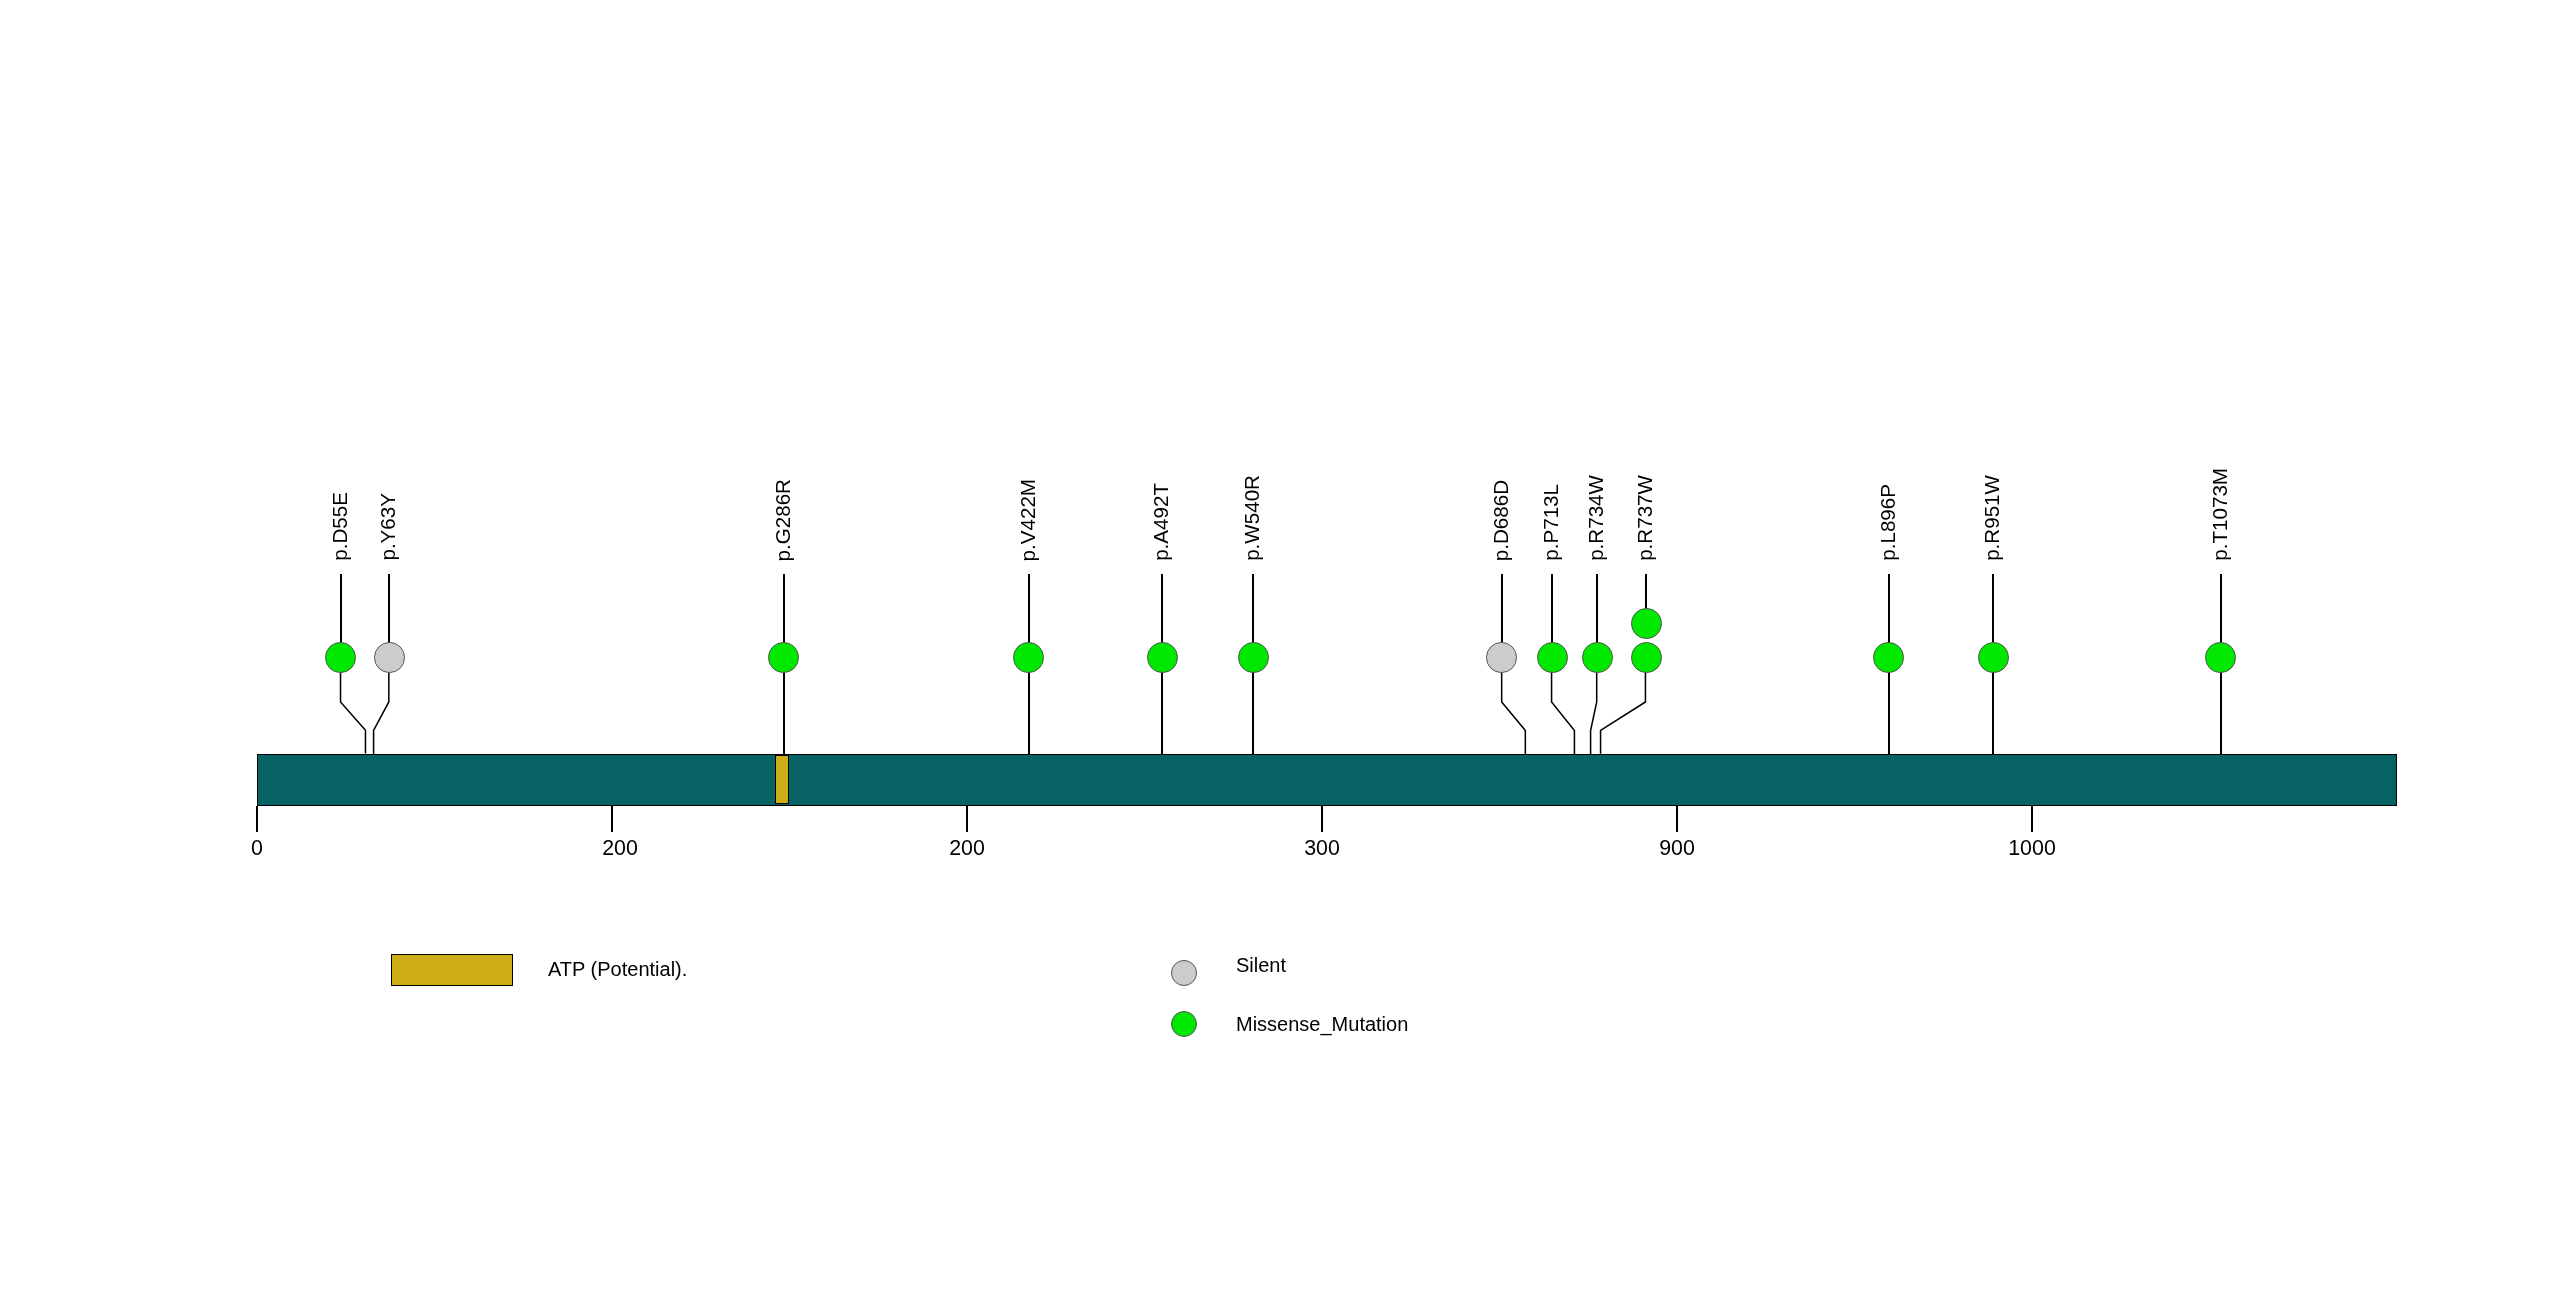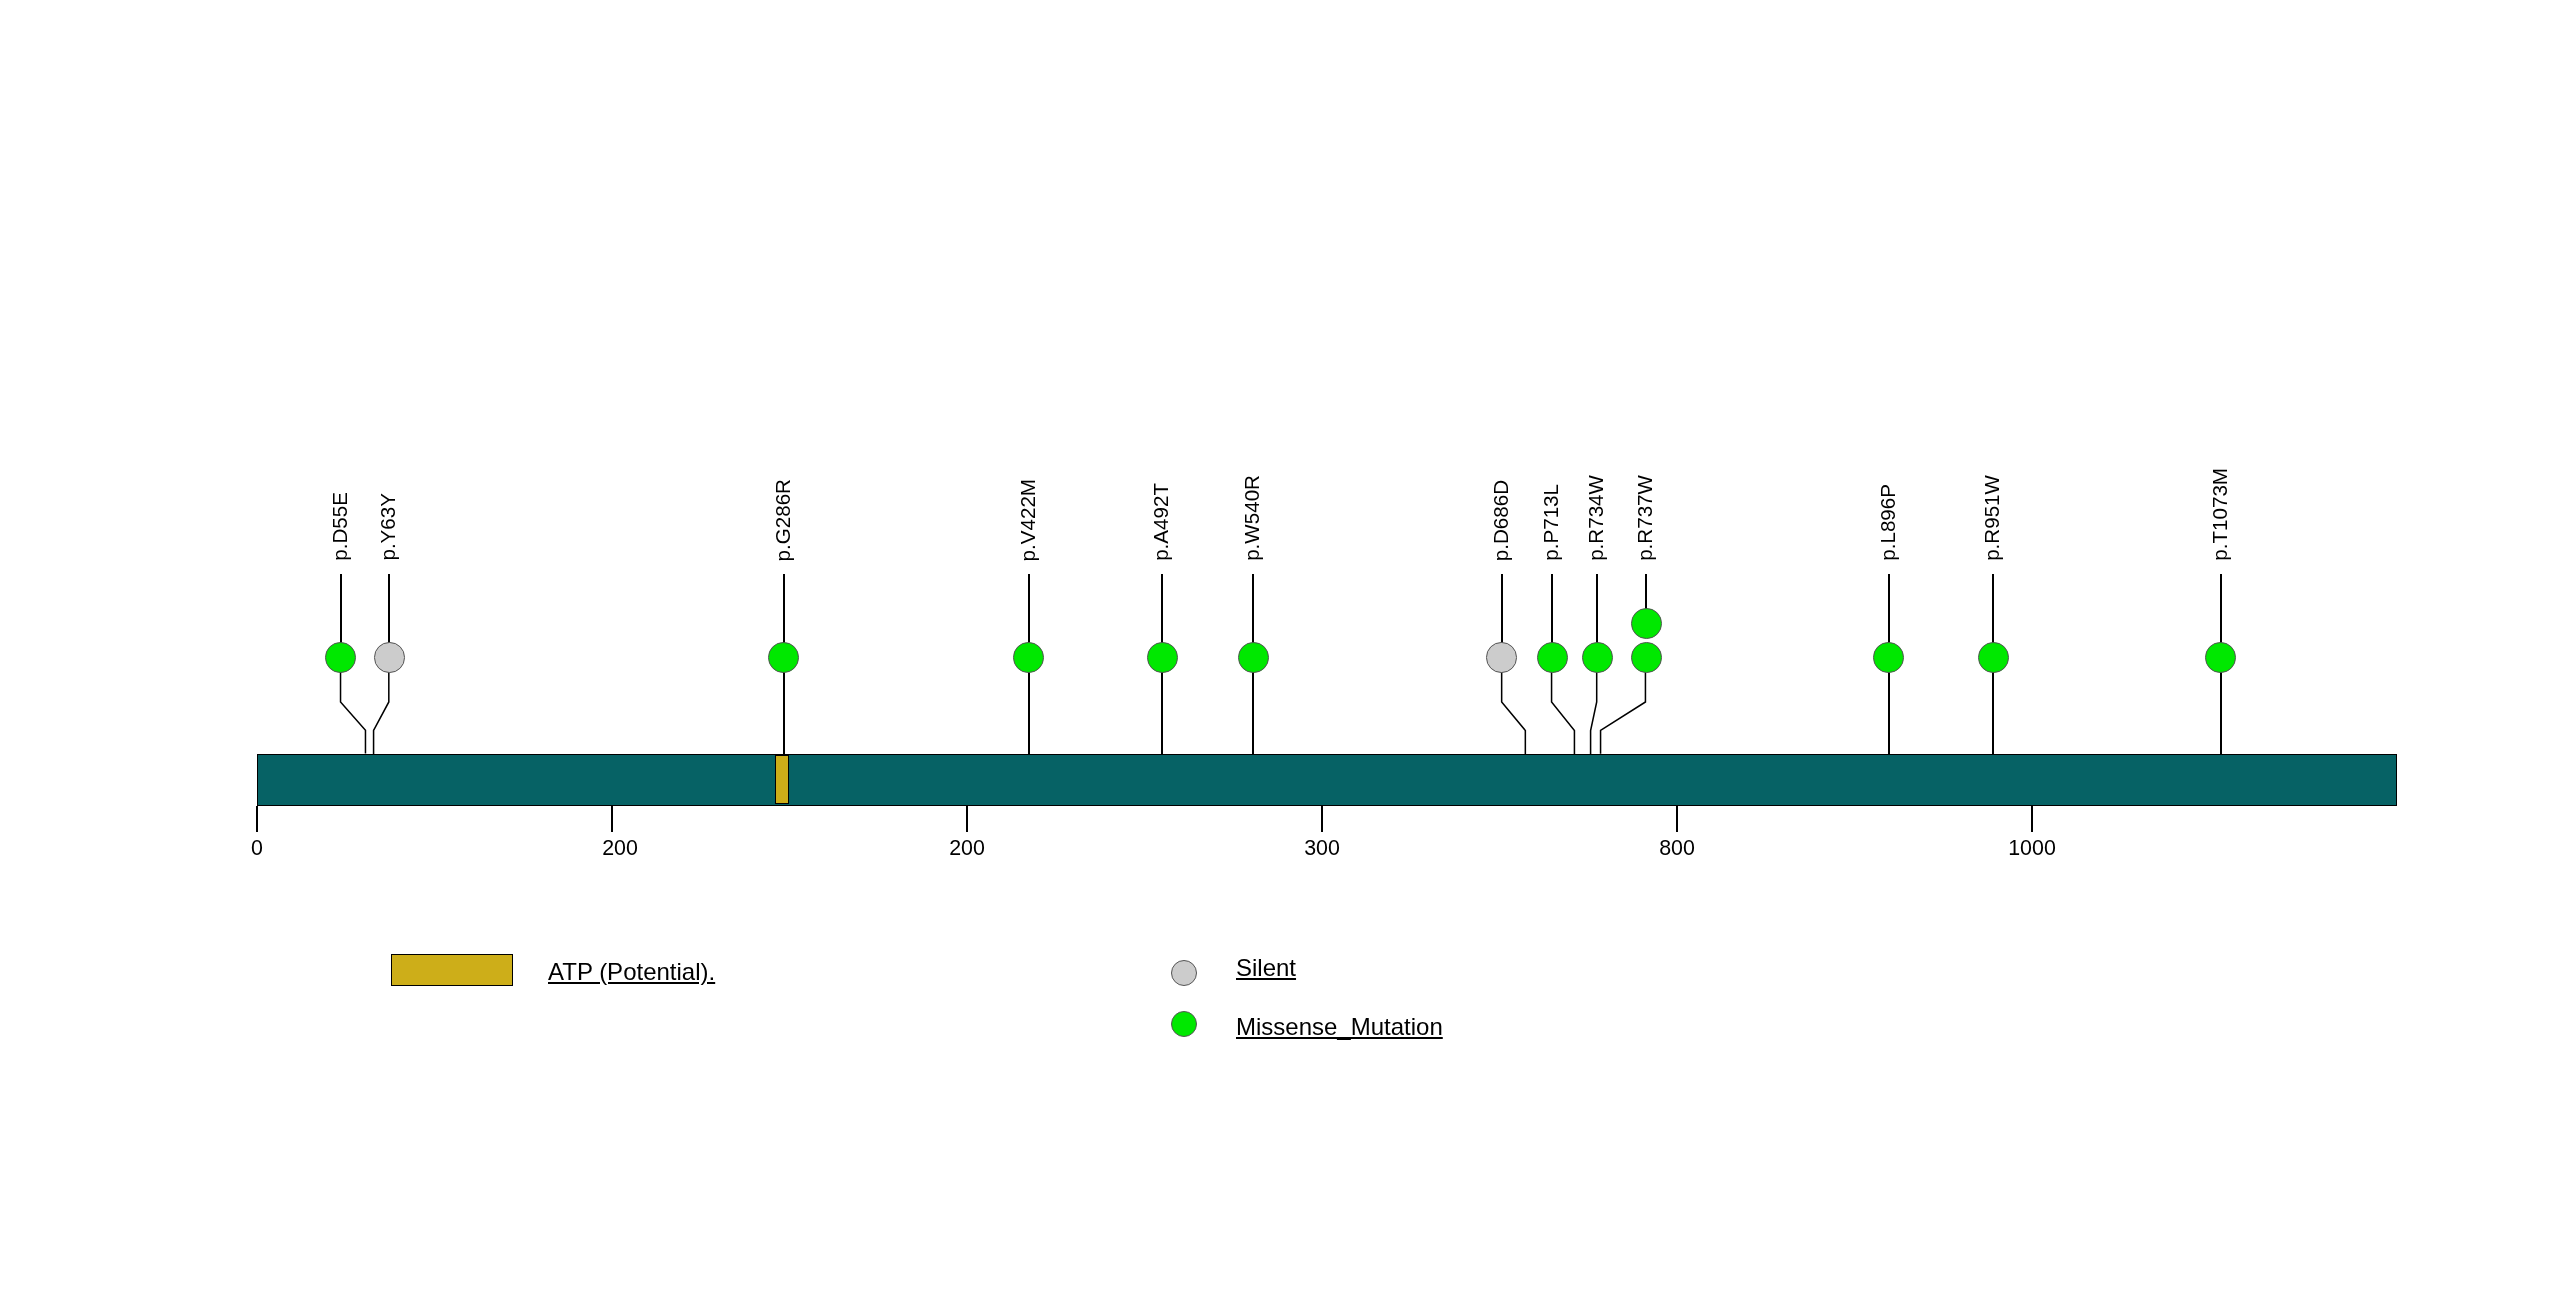--- a/index.html
+++ b/index.html
@@ -18,21 +18,21 @@
   .lolli-label{position:absolute;
     writing-mode:vertical-rl; transform:rotate(180deg);
     transform-origin:center center;
     white-space:nowrap; font-size:20.6px; color:#000;
     letter-spacing:0px; line-height:1;}
   .tick{position:absolute;background:#000;width:1.5px;}
   .tick-label{position:absolute;font-size:21.4px;color:#000;text-align:center;transform:translateX(-50%);}
 
   .legend-swatch-rect{position:absolute;box-sizing:border-box;border:1.5px solid #000;}
   .legend-swatch-circle{position:absolute;border-radius:50%;box-sizing:border-box;border:1.1px solid #555;}
-  .legend-text{position:absolute;font-size:24px;color:#000;white-space:nowrap;text-decoration:underline;}
+  .legend-text{position:absolute;font-size:20px;color:#000;white-space:nowrap;}
 </style>
 </head>
 <body>
 
 <div id="stage" style="--teal: #066265;">
 
   <div class="protein-bar" id="protein-bar" style="left: 257px; top: 754px; width: 2140px; height: 52px; background: rgb(6, 98, 101); border-color: rgb(0, 0, 0);"></div>
 
   <div id="domains-layer">
       <div class="domain-region" title="ATP (Potential)." style="left: 775px; top: 755px; width: 14px; height: 49px; background: rgb(205, 174, 25); border-color: rgb(0, 0, 0);"></div>
@@ -109,21 +109,21 @@
   <div id="axis-layer">
       <div class="tick" style="left: 256px; top: 806px; height: 26px;"></div>
       <div class="tick-label" style="left: 257px; top: 836px;">0</div>
       <div class="tick" style="left: 611px; top: 806px; height: 26px;"></div>
       <div class="tick-label" style="left: 620px; top: 836px;">200</div>
       <div class="tick" style="left: 966px; top: 806px; height: 26px;"></div>
       <div class="tick-label" style="left: 967px; top: 836px;">200</div>
       <div class="tick" style="left: 1321px; top: 806px; height: 26px;"></div>
       <div class="tick-label" style="left: 1322px; top: 836px;">300</div>
       <div class="tick" style="left: 1676px; top: 806px; height: 26px;"></div>
-      <div class="tick-label" style="left: 1677px; top: 836px;">800</div>
+      <div class="tick-label" style="left: 1677px; top: 836px;">900</div>
       <div class="tick" style="left: 2031px; top: 806px; height: 26px;"></div>
       <div class="tick-label" style="left: 2032px; top: 836px;">1000</div>
     </div>
 
   <div id="legend-layer">
       <div class="legend-swatch-rect" style="left: 391px; top: 954px; width: 122px; height: 32px; background: rgb(205, 174, 25);"></div>
       <div class="legend-text" style="left: 548px; top: 958px;">ATP (Potential).</div>
       <div class="legend-swatch-circle" style="left: 1171px; top: 960px; width: 26px; height: 26px; background: rgb(204, 204, 204);"></div>
       <div class="legend-text" style="left: 1236px; top: 954px;">Silent</div>
       <div class="legend-swatch-circle" style="left: 1171px; top: 1011px; width: 26px; height: 26px; background: rgb(0, 232, 0);"></div>

